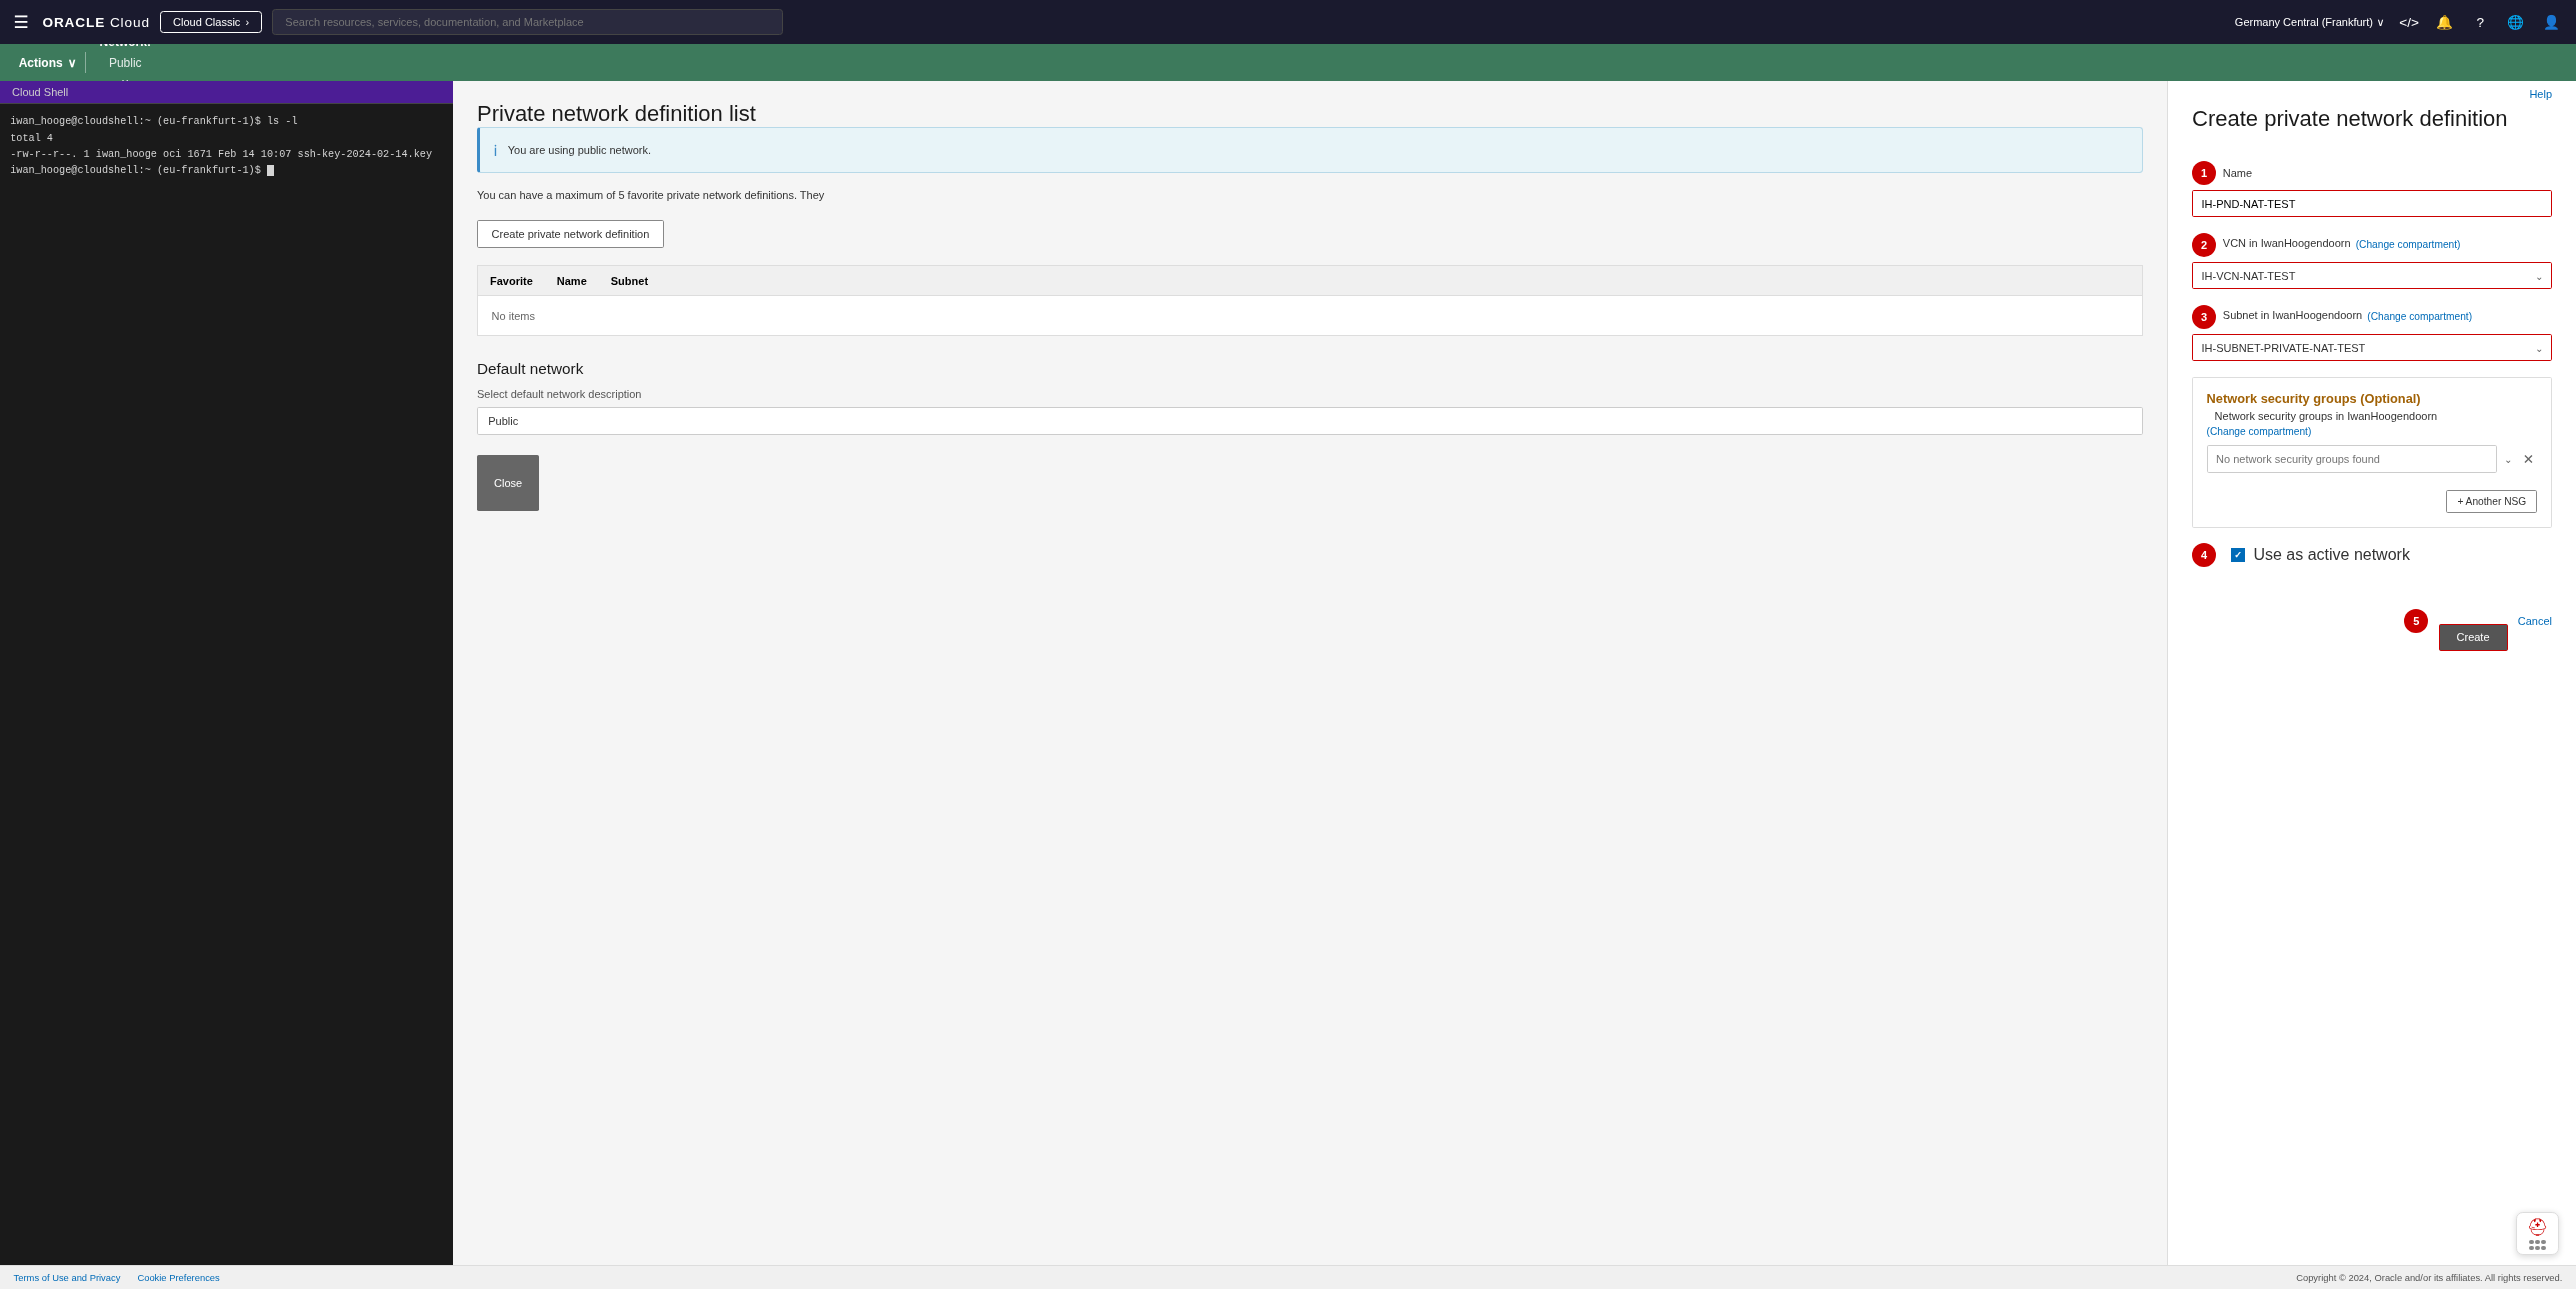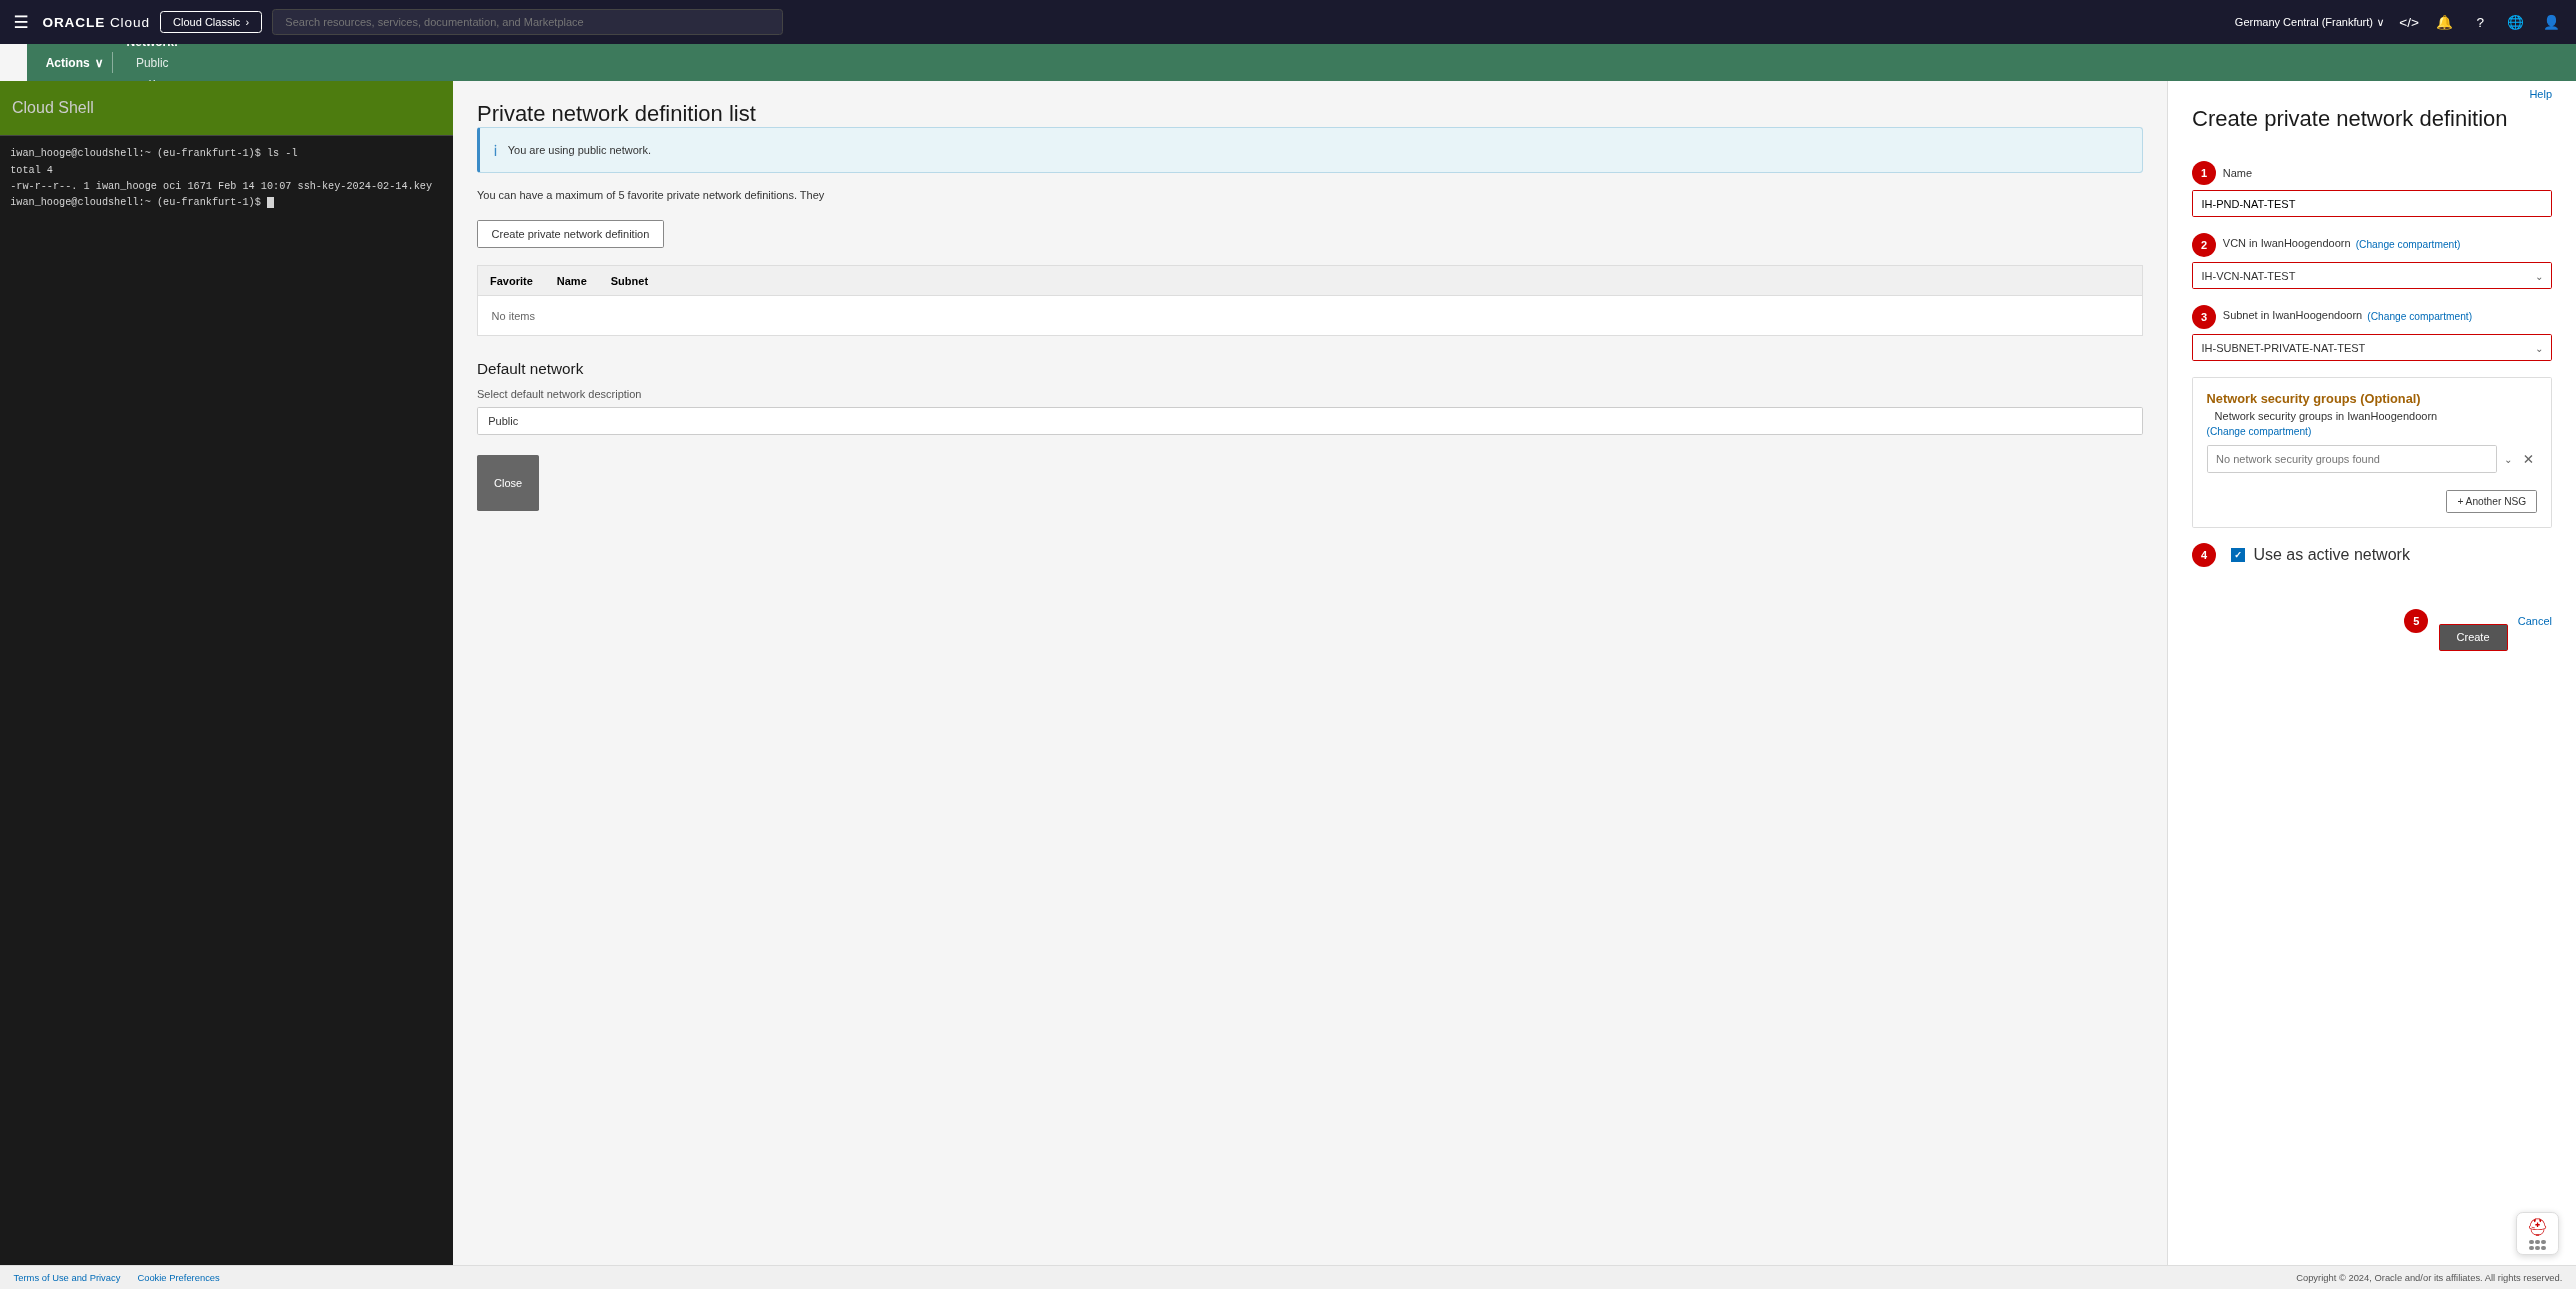--- a/index.html
+++ b/index.html
@@ -17,34 +17,34 @@
     }
     .search-bar {
       flex: 1; max-width: 511px; background: #2a2a3e; border: 0.9px solid #444; border-radius: 3.4px; padding: 6px 12px; color: #ccc; font-size: 11px; outline: none;
     }
     .nav-right { margin-left: auto; display: flex; align-items: center; gap: 13.6px; color: white; font-size: 11px; }
     .nav-region { display: flex; align-items: center; gap: 3.4px; cursor: pointer; }
     .nav-icon { width: 22px; height: 22px; border-radius: 50%; display: flex; align-items: center; justify-content: center; color: white; font-size: 13.6px; cursor: pointer; }
 
     
     .actions-bar {
-      display: flex; align-items: center; background: #3d7a5c; height: 37px; padding: 0 10.2px; gap: 0; margin-left: 27px;
+      display: flex; align-items: center; background: #3d7a5c; height: 37px; padding: 0 10.2px; gap: 0;
     }
     .actions-btn { display: flex; align-items: center; gap: 5.1px; color: white; font-size: 12px; font-weight: 600; cursor: pointer; padding: 0 8.5px; height: 100%; }
     .actions-sep { width: 0.9px; background: rgba(255,255,255,0.4); height: 20.4px; }
     .network-label { display: flex; align-items: center; gap: 6.8px; color: white; font-size: 12px; padding: 0 13.6px; cursor: pointer; flex-direction: column; }
     .network-label span { font-weight: 400; color: rgba(255,255,255,0.85); }
     .network-label strong { font-weight: 600; }
 
     
     .main-layout { display: flex; height: calc(100vh - 44px - 37px - 24px); }
 
     
     .left-panel { width: 453px; min-width: 453px; background: #1a1a1a; display: flex; flex-direction: column; }
-    .cloud-shell-header { background: #4d7c0f; color: #ccc; padding: 18px 12px; font-size: 16px; border-bottom: 0.9px solid #444; }
+    .cloud-shell-header { background: #4c1d95; color: #ccc; padding: 5px 12px; font-size: 11px; border-bottom: 0.9px solid #444; }
     .terminal { flex: 1; background: #1a1a1a; color: #d4d4d4; font-family: 'Courier New', monospace; font-size: 10.2px; padding: 10.2px; line-height: 1.6; overflow-y: auto; }
     .terminal .prompt { color: #d4d4d4; }
     .terminal .cursor { background: #d4d4d4; display: inline-block; width: 6.8px; height: 11px; vertical-align: text-bottom; }
 
     
     .center-panel { flex: 1; background: #f5f5f5; overflow-y: auto; padding: 20.4px 24px; position: relative; }
     .panel-title { font-size: 22px; font-weight: 300; color: #1a1a1a; }
 
     .info-box { display: flex; align-items: center; gap: 10.2px; background: #e8f4f8; border: 0.9px solid #b8d9e8; border-left: 3.4px solid #3b8bc7; padding: 12px 13.6px; border-radius: 3.4px; margin-bottom: 13.6px; font-size: 11px; color: #333; }
     .info-icon { color: #3b8bc7; font-size: 15.3px; }

